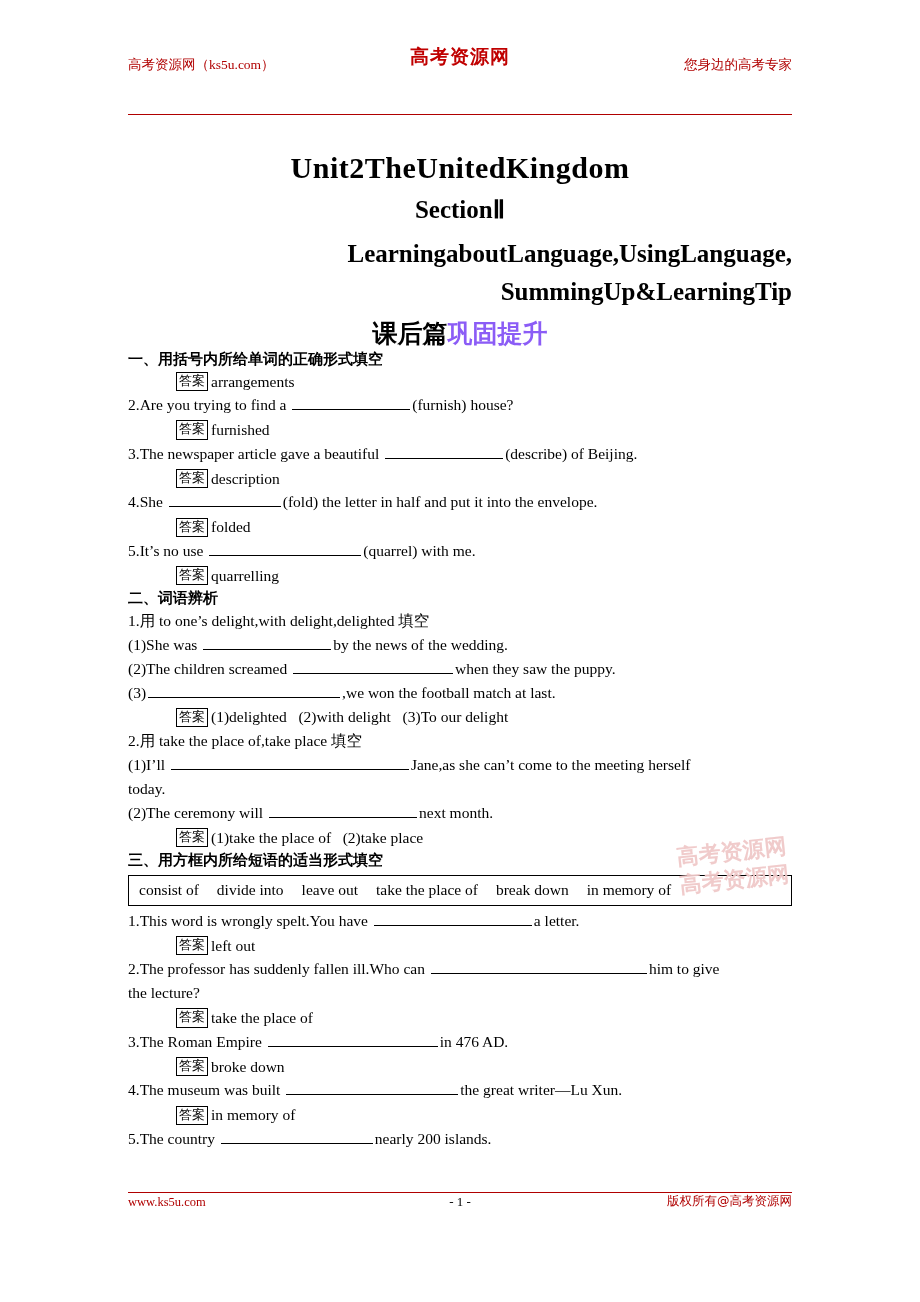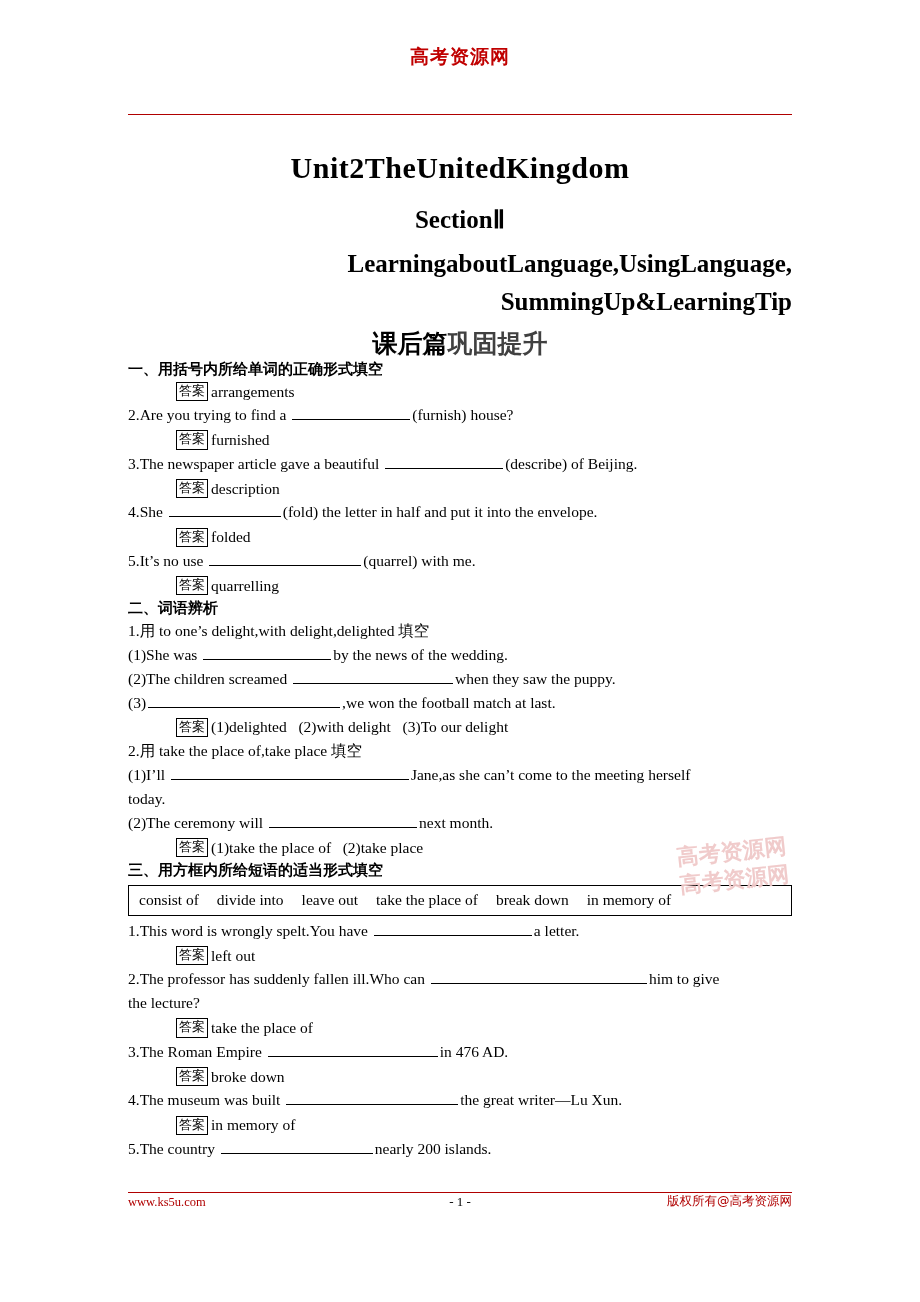--- a/index.html
+++ b/index.html
@@ -57,37 +57,37 @@
     text-align: center;
     font-weight: bold;
     font-size: 30px;
     margin-top: 36px;
     letter-spacing: 0.5px;
   }
   .title-sec {
     text-align: center;
     font-weight: bold;
     font-size: 25px;
-    margin-top: 20px;
+    margin-top: 10px;
   }
   .title-sub {
     text-align: right;
     font-weight: bold;
     font-size: 25px;
     margin-top: 12px;
     line-height: 1.45;
   }
   .title-cn {
     text-align: center;
     font-weight: bold;
     font-size: 25px;
     margin-top: 6px;
     font-family: "DejaVu Sans", sans-serif;
   }
-  .title-cn .red { color: #404040; text-align: right; }
+  .title-cn .red { color: #8b5cf6; text-align: right; }
 
   
   .section-head {
     font-family: "DejaVu Sans", sans-serif;
     font-weight: bold;
     font-size: 15px;
     margin-bottom: 2px;
   }
   .line {
     font-size: 15.5px;
@@ -169,20 +169,24 @@
   }
   .footer-right { color: #b00000; font-family: "DejaVu Sans", sans-serif; }
 </style>
 </head>
 <body>
 
 <div class="page">
 
   <div class="header">
     <div class="header-center">高考资源网</div>
+    <div class="header-inner">
+      <div class="header-left">高考资源网（ks5u.com）</div>
+      <div class="header-right">您身边的高考专家</div>
+    </div>
   </div>
 
   <div class="title-main">Unit2TheUnitedKingdom</div>
   <div class="title-sec">SectionⅡ</div>
   <div class="title-sub">LearningaboutLanguage,UsingLanguage,</div>
   <div class="title-sub" style="margin-top:2px;">SummingUp&amp;LearningTip</div>
   <div class="title-cn">
     <span>课后篇</span><span class="red">巩固提升</span>
   </div>
 

